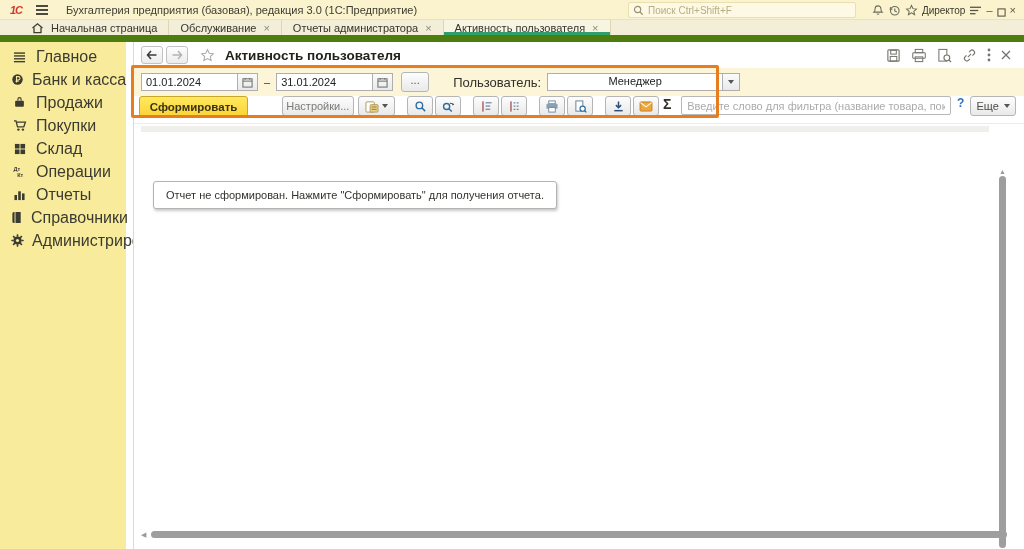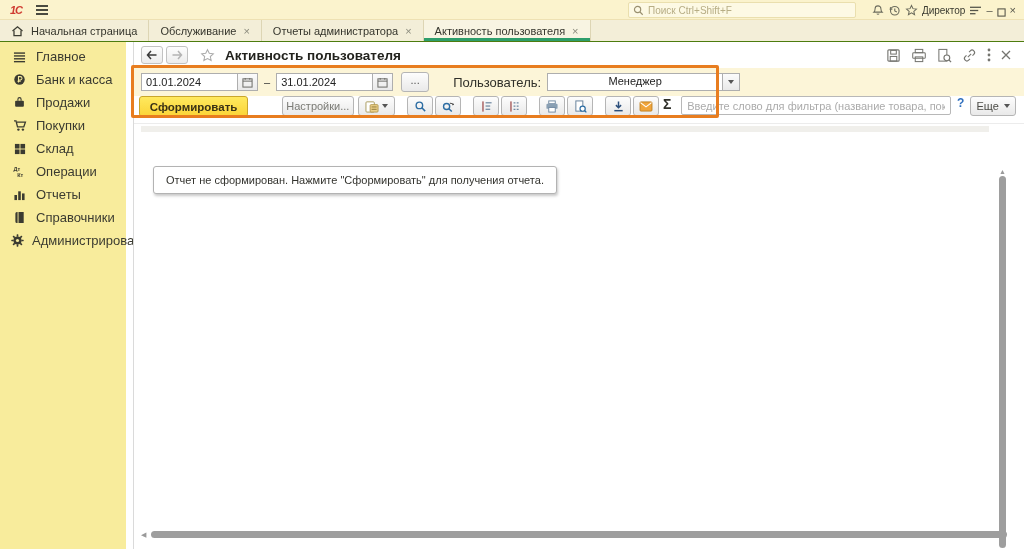--- a/index.html
+++ b/index.html
@@ -19,32 +19,32 @@
   .gsearch input { border:none; outline:none; background:transparent; font-size:10px; color:#6d6548; width:100%;
     font-family:"Liberation Sans","DejaVu Sans",sans-serif; }
   .gsearch input::placeholder { color:#b7ad85; }
   .tb-right { position:absolute; right:8px; top:0; height:20px; display:flex; align-items:center; gap:4px; }
   .tb-ic { color:#6b6b5c; display:flex; align-items:center; cursor:pointer; }
   .tb-user { font-size:10px; color:#3a3a30; cursor:pointer; }
   .winbtn { font-size:11px; color:#55554a; cursor:pointer; line-height:20px; }
 
   
   .tabbar { position:absolute; left:0; top:20px; width:1024px; height:22px;
-    background:#f3eed8; border-bottom:1px solid #4d7c0f; display:flex; }
+    background:#f3eed8; border-bottom:7px solid #4d7c0f; display:flex;padding-left:20px; }
   .tab { display:flex; align-items:center; padding:0 11px; font-size:11px; color:#35352c;
     border-right:1px solid #ddd5b4; cursor:pointer; white-space:nowrap; }
   .tab .x { margin-left:7px; color:#8a8a7c; font-size:11px; cursor:pointer; }
   .tab.active { background:#f8f4e2; box-shadow:inset 0 -3px 0 #2e9e6b; }
   .tab .home { margin-right:7px; display:flex; }
 
   
   .sidebar { position:absolute; left:0; top:42px; width:126px; height:507px; background:#f8ec9c; padding-top:3px; }
   .side-item { display:flex; align-items:center; height:23px; padding-left:11px; cursor:pointer; }
   .side-item .si { width:17px; display:flex; justify-content:center; }
-  .side-item .sl { font-size:13px; color:#3b3b31; margin-left:8px; white-space:nowrap; }
+  .side-item .sl { font-size:16px; color:#3b3b31; margin-left:8px; white-space:nowrap; }
 
   
   .content { position:absolute; left:133px; top:42px; width:891px; height:507px; background:#fff;
     border-left:1px solid #dadada; }
   .chead { position:absolute; left:0; top:0; width:100%; height:26px; background:#fff; display:flex; align-items:center; }
   .nav-btn { width:22px; height:18px; border:1px solid #c2c2c2; border-radius:3px;
     background:linear-gradient(#fdfdfd,#ececec); display:flex; align-items:center; justify-content:center; cursor:pointer; }
   .nav-btn.back { margin-left:7px; }
   .nav-btn.fwd { margin-left:3px; }
   .chead-star { margin-left:12px; display:flex; cursor:pointer; }
@@ -85,21 +85,21 @@
   .grp { display:flex; gap:2px; margin-left:12px; }
   .sigma { margin-left:auto; font-size:14px; font-weight:bold; color:#30302a; cursor:pointer; width:16px; text-align:center; }
   .filter-in { margin-left:6px; width:272px; height:19px; border:1px solid #b8b8b8; border-radius:2px;
     font-size:11px; color:#333; padding:0 5px; outline:none; font-family:"Liberation Sans","DejaVu Sans",sans-serif; }
   .filter-in::placeholder { color:#ababab; }
   .help { margin-left:6px; color:#2f6fbe; font-size:12px; font-weight:bold; cursor:pointer; }
   .more-btn { margin-left:6px; margin-right:8px; width:46px; font-size:11px; color:#4b4b46; gap:5px; }
 
   .report-area { position:absolute; left:0; top:82px; width:100%; height:425px; background:#fff; }
   .rstrip { position:absolute; left:7px; top:2px; width:848px; height:6px; background:#f0efeb; }
-  .msg { position:absolute; left:19px; top:42px; height:28px; line-height:27px; padding:0 12px;
+  .msg { position:absolute; left:19px; top:57px; height:28px; line-height:27px; padding:0 12px;
     background:#fff; border:1px solid #b3b3b3; border-radius:3px; font-size:11px; color:#33332e;
     box-shadow:1px 2px 3px rgba(0,0,0,.22); white-space:nowrap; }
 
   .vthumb { position:absolute; right:18px; top:52px; width:7px; height:372px; background:#9e9e9e; border-radius:4px; cursor:pointer; }
   .varr { position:absolute; right:18px; font-size:7px; color:#9a9a9a; cursor:pointer; }
   .hthumb { position:absolute; left:17px; bottom:11px; width:856px; height:7px; background:#9e9e9e; border-radius:4px; cursor:pointer; }
   .harr { position:absolute; left:7px; bottom:10px; font-size:7px; color:#9a9a9a; cursor:pointer; }
 
   .hl-rect { position:absolute; left:131px; top:65px; width:588px; height:53px;
     border:3px solid #e87d1f; border-radius:2px; pointer-events:none; z-index:6; }
@@ -111,20 +111,21 @@
 
 <div class="app">
 
   <div class="titlebar">
     <span class="logo">1С</span>
     <span class="hamburger">
         <i></i>
         <i></i>
         <i></i>
       </span>
+    <span class="win-title">Бухгалтерия предприятия (базовая), редакция 3.0  (1С:Предприятие)</span>
     <span class="gsearch">
       <span style="margin-right:4px;">
         <svg width="11" height="11" viewBox="0 0 12 12">
             <circle cx="5" cy="5" r="3.4" fill="none" stroke="#9a9070" stroke-width="1.3"></circle>
             <line x1="7.6" y1="7.6" x2="10.6" y2="10.6" stroke="#9a9070" stroke-width="1.3"></line>
           </svg>
       </span>
       <input placeholder="Поиск Ctrl+Shift+F" style="">
     </span>
     <span class="tb-right">

